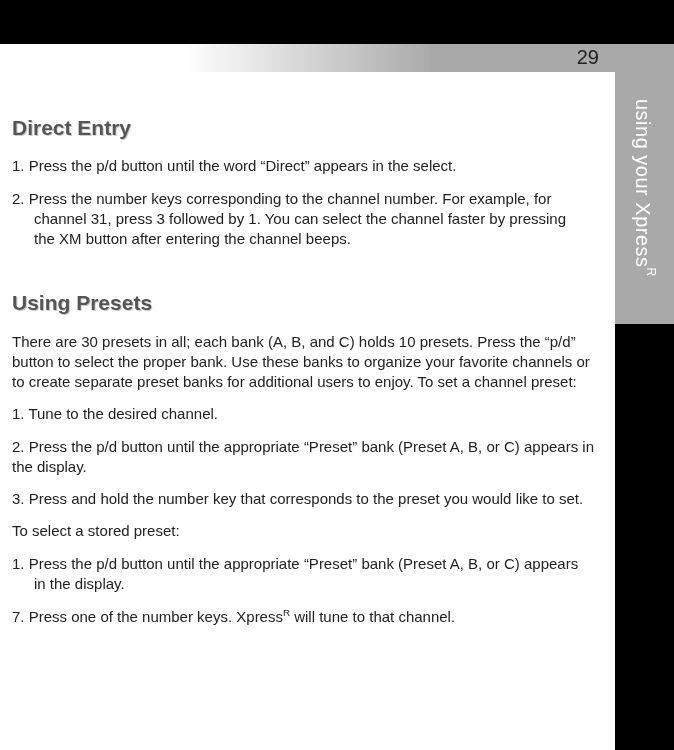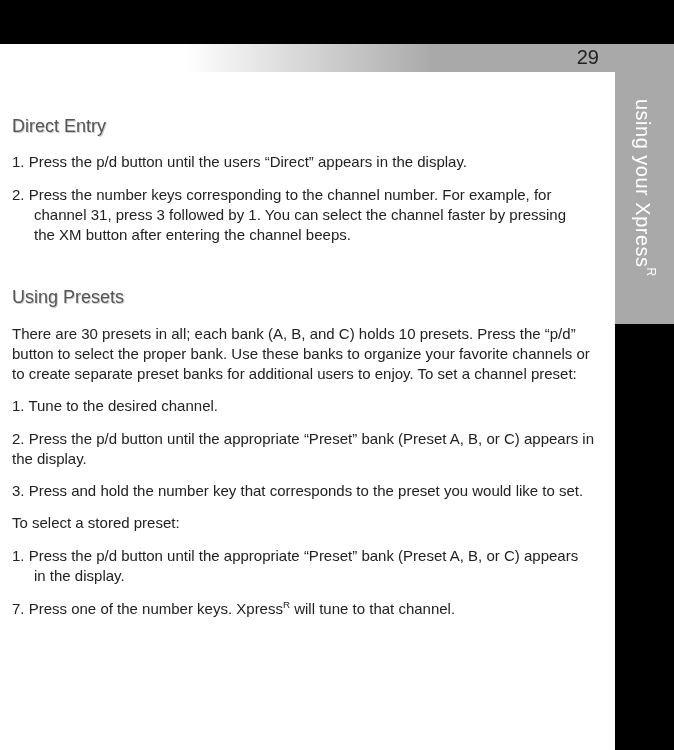--- a/index.html
+++ b/index.html
@@ -52,22 +52,22 @@
   .body-text {
     position: absolute;
     top: 70px;
     left: 12px;
     right: 18px;
     font-size: 15px;
     line-height: 1.35;
     color: #222;
   }
   h2.section {
-    font-size: 18px;
-    font-weight: 400;
+    font-size: 21px;
+    font-weight: 700;
     color: #555;
     text-shadow: 1px 1px 0 #ccc;
     margin-bottom: 14px;
   }
   .para { margin-bottom: 12px; }
   .indent { padding-left: 22px; display: block; }
   b { font-weight: 400; }
   sup { font-size: 0.65em; vertical-align: super; }
   .side-tab {
     width: 59px;
@@ -109,21 +109,21 @@
       <div class="grey-fade"></div>
       <div class="grey"></div>
       <div class="page-number">29</div>
     </div>
 
     <div class="body-text">
 
       <h2 class="section">Direct Entry</h2>
 
       <p class="para">
-        <span>1. Press the </span><b>p/d</b><span> button until the users “Direct” appears in the display.</span>
+        <span>1. Press the </span><b>p/d</b><span> button until the word “Direct” appears in the select.</span>
       </p>
 
       <p class="para">
         <span>2. Press the number keys corresponding to the channel number. For example, for</span>
         <span class="indent">
           <span>channel 31, press </span><b>3</b><span> followed by </span><b>1</b><span>. You can select the channel faster by pressing</span>
         </span>
         <span class="indent">
           <span>the </span><b>XM</b><span> button after entering the channel beeps.</span>
         </span>

